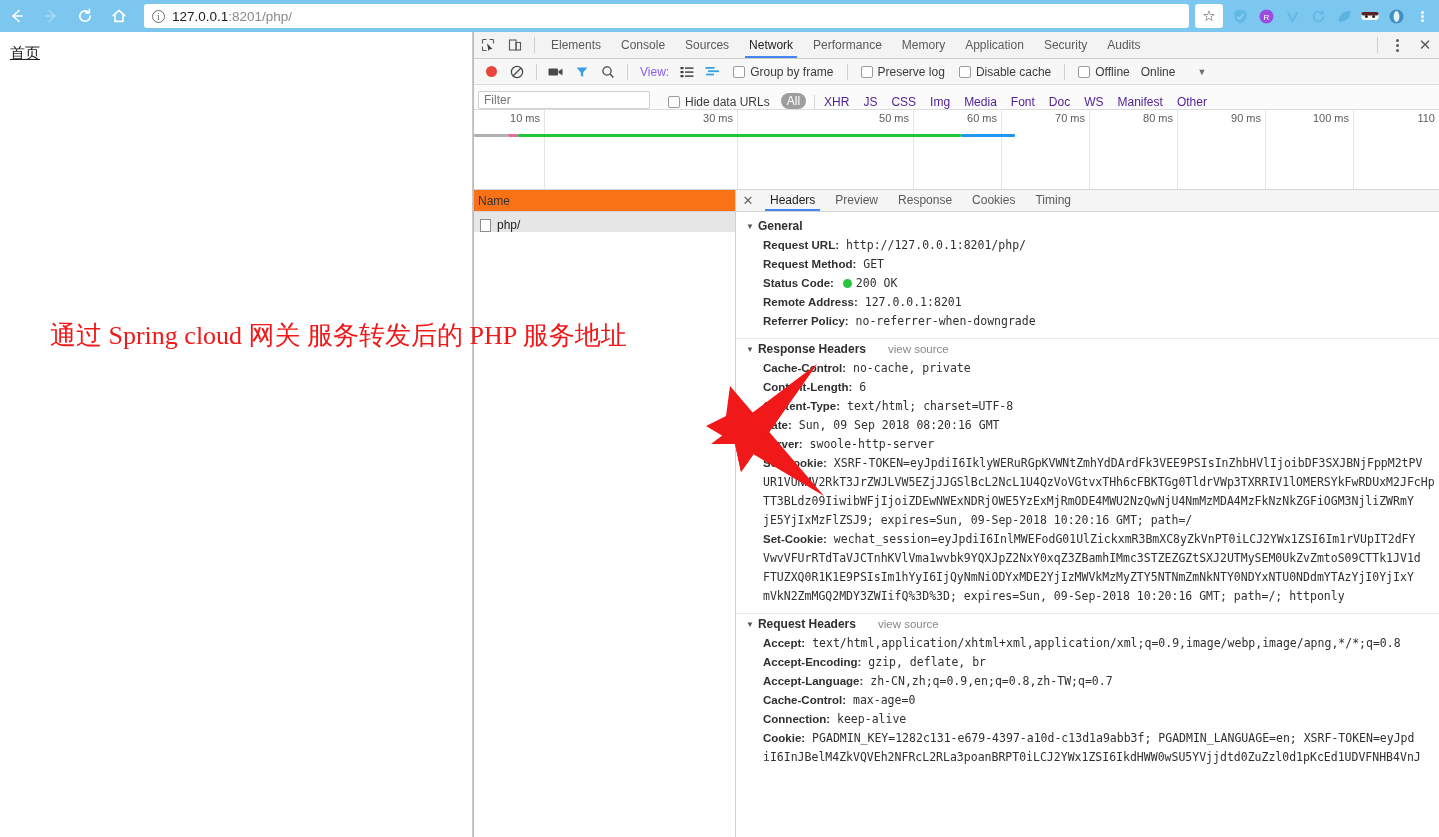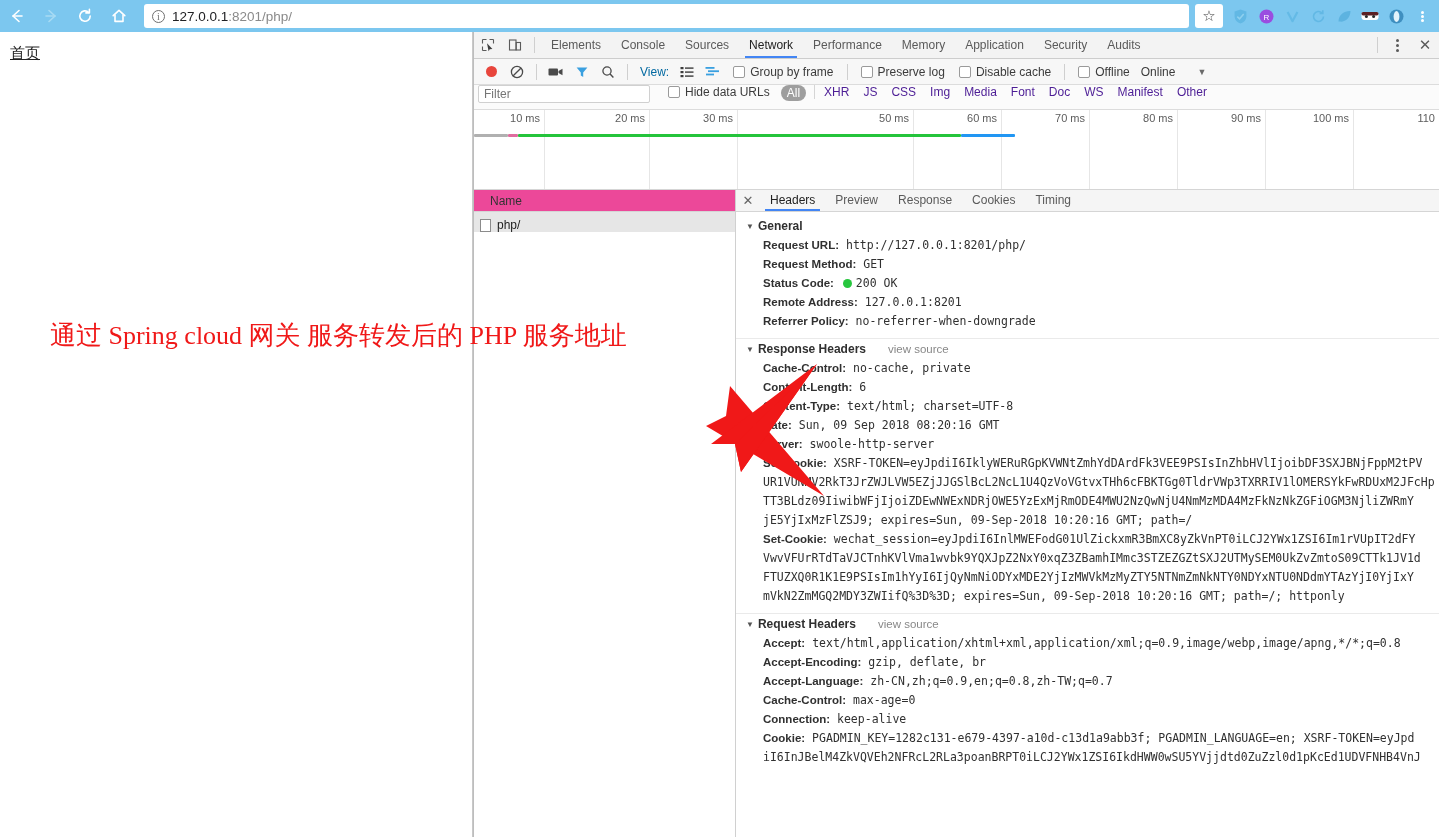--- a/index.html
+++ b/index.html
@@ -112,33 +112,33 @@
   .dt-close { width: 28px; height: 26px; display: flex; align-items: center; justify-content: center; font-size: 15px; color: #5a5a5a; }
 
   .dt-toolbar {
     height: 26px; flex: 0 0 26px;
     border-bottom: 1px solid #dcdcdc;
     display: flex; align-items: center; padding: 0 4px;
     background: #f7f7f7;
   }
   .rec-dot { width: 11px; height: 11px; border-radius: 50%; background: #e8453c; }
   .tb-btn { width: 26px; height: 24px; display: flex; align-items: center; justify-content: center; color: #5a5a5a; }
-  .tb-label { font-size: 12px; color: #0369a1; margin: 0 5px 0 6px; }
+  .tb-label { font-size: 12px; color: #8b5cf6; margin: 0 5px 0 6px; }
   .cb {
     width: 12px; height: 12px; border: 1px solid #9a9a9a; background: #fff;
     border-radius: 2px; display: inline-block; flex: 0 0 auto; margin-right: 5px;
   }
   .cbgroup { display: flex; align-items: center; margin: 0 7px; font-size: 12px; color: #3c3c3c; white-space: nowrap; }
   .sel-text { font-size: 12px; color: #3c3c3c; margin-left: 4px; }
   .caret-dn { margin-left: 22px; color: #6a6a6a; font-size: 9px; }
 
   .dt-filterbar {
     height: 25px; flex: 0 0 25px;
     border-bottom: 1px solid #dcdcdc;
-    display: flex; align-items: flex-start; padding: 0 4px;
+    display: flex; align-items: flex-end; padding: 0 4px;
     background: #fbfbfb;
   }
   .filter-input {
     width: 172px; height: 18px; background: #fff;
     border: 1px solid #d0d0d0; border-radius: 2px;
     font-size: 12px; color: #9a9a9a; padding: 0 5px; line-height: 17px;
     font-family: "Liberation Sans", sans-serif;
   }
   .ftype {
     font-size: 12px; color: #4c1d95; margin: 0 7px; white-space: nowrap;
@@ -168,22 +168,22 @@
   
   .dt-split { flex: 1 1 auto; display: flex; min-height: 0; }
   .req-pane {
     width: 262px; flex: 0 0 262px;
     border-right: 1px solid #d0d0d0;
     display: flex; flex-direction: column; min-height: 0;
     background: #fff;
   }
   .req-head {
     height: 22px; flex: 0 0 22px; line-height: 22px;
-    font-size: 12px; color: #333; padding-left: 16px;
-    border-bottom: 1px solid #d5d5d5; background: #ec4899;
+    font-size: 12px; color: #333; padding-left: 4px;
+    border-bottom: 1px solid #d5d5d5; background: #f97316;
   }
   .req-list { flex: 1 1 auto; overflow: hidden; }
   .req-row {
     height: 20px; display: flex; align-items: flex-end;
     padding-left: 6px; font-size: 12px; color: #222;
     background: #e6e6e6;
   }
   .doc-ico {
     width: 11px; height: 13px; border: 1px solid #8b8b8b;
     background: #fff; margin-right: 6px; flex: 0 0 auto;
@@ -464,23 +464,20 @@
       <span class="ftype">Font</span>
       <span class="ftype">Doc</span>
       <span class="ftype">WS</span>
       <span class="ftype">Manifest</span>
       <span class="ftype">Other</span>
     </div>
 
     <div class="dt-timeline">
       <div class="tl-tick" style="left:1px;width:70px">
           <span>10 ms</span>
-        </div>
-      <div class="tl-tick" style="left:88px;width:88px">
-          <span>20 ms</span>
         </div>
       <div class="tl-tick" style="left:176px;width:88px">
           <span>30 ms</span>
         </div>
       <div class="tl-tick" style="left:352px;width:88px">
           <span>50 ms</span>
         </div>
       <div class="tl-tick" style="left:440px;width:88px">
           <span>60 ms</span>
         </div>

